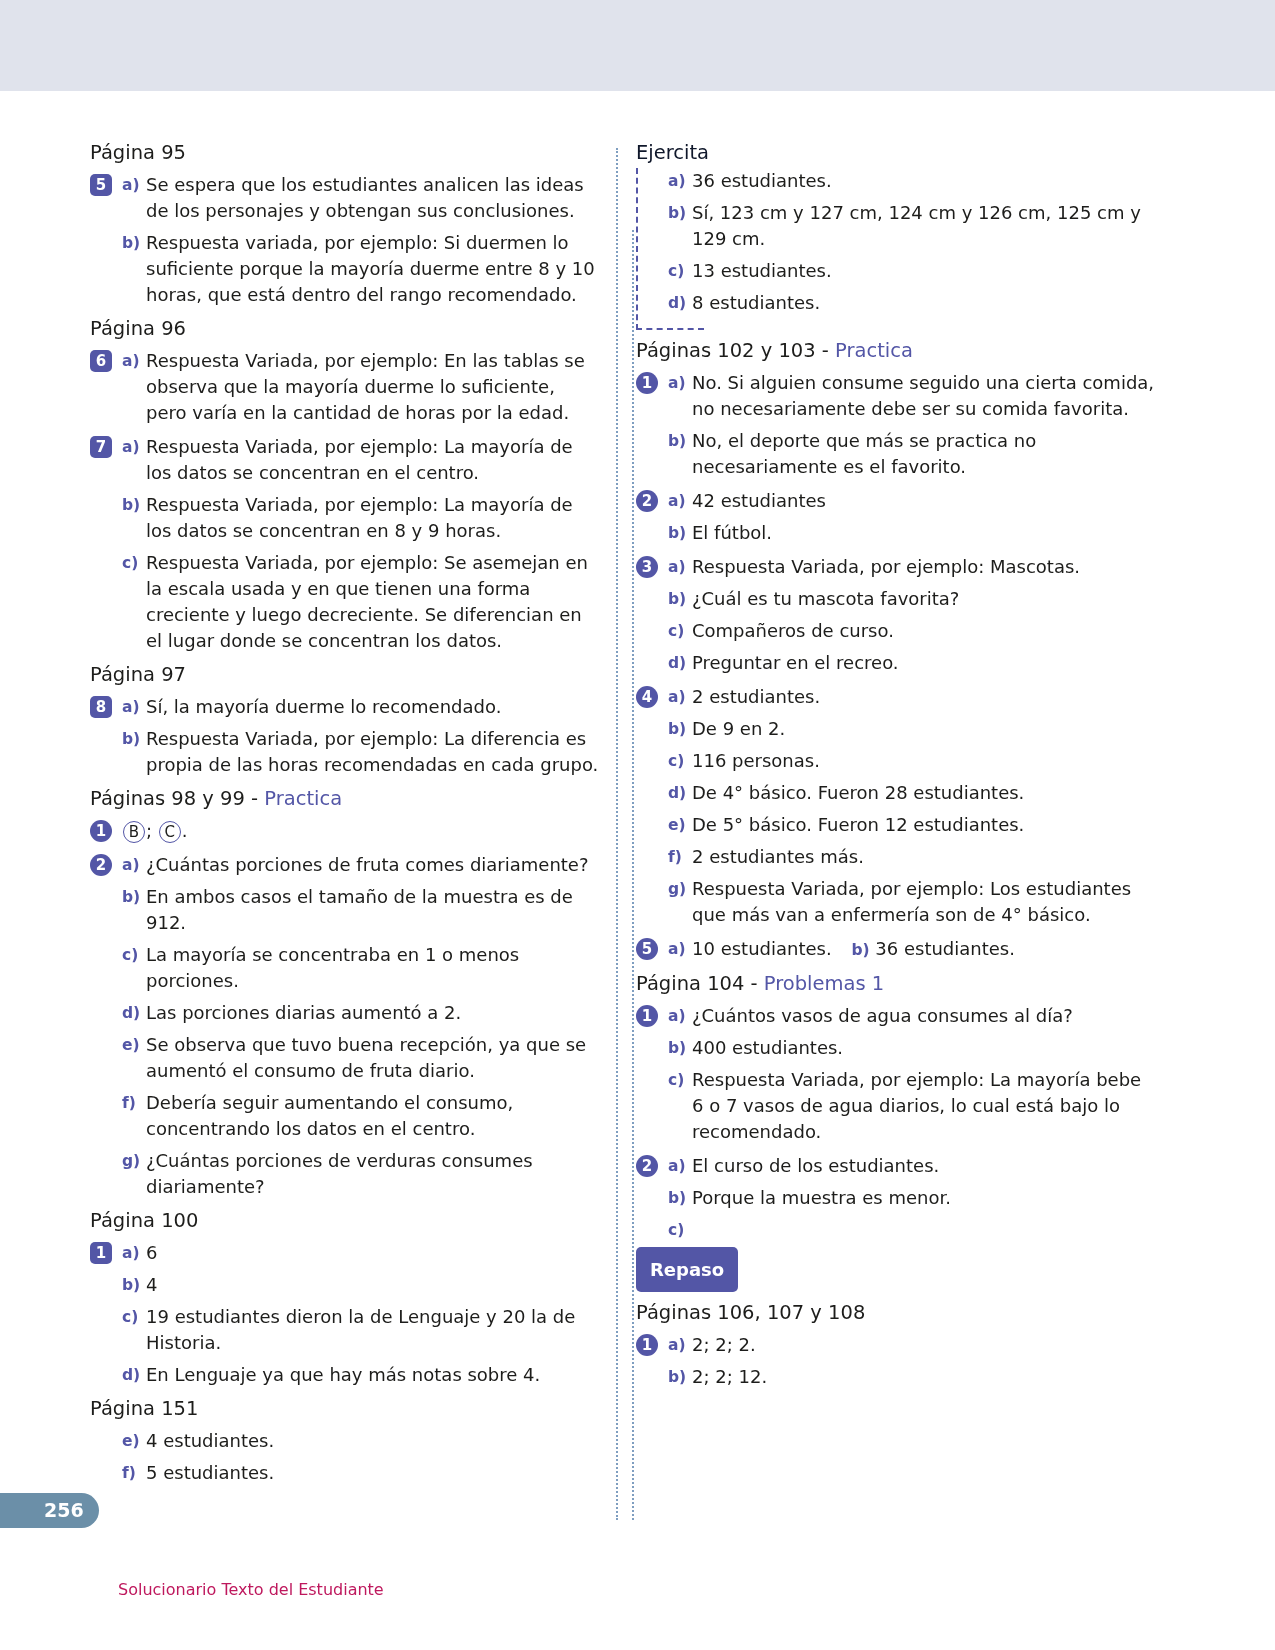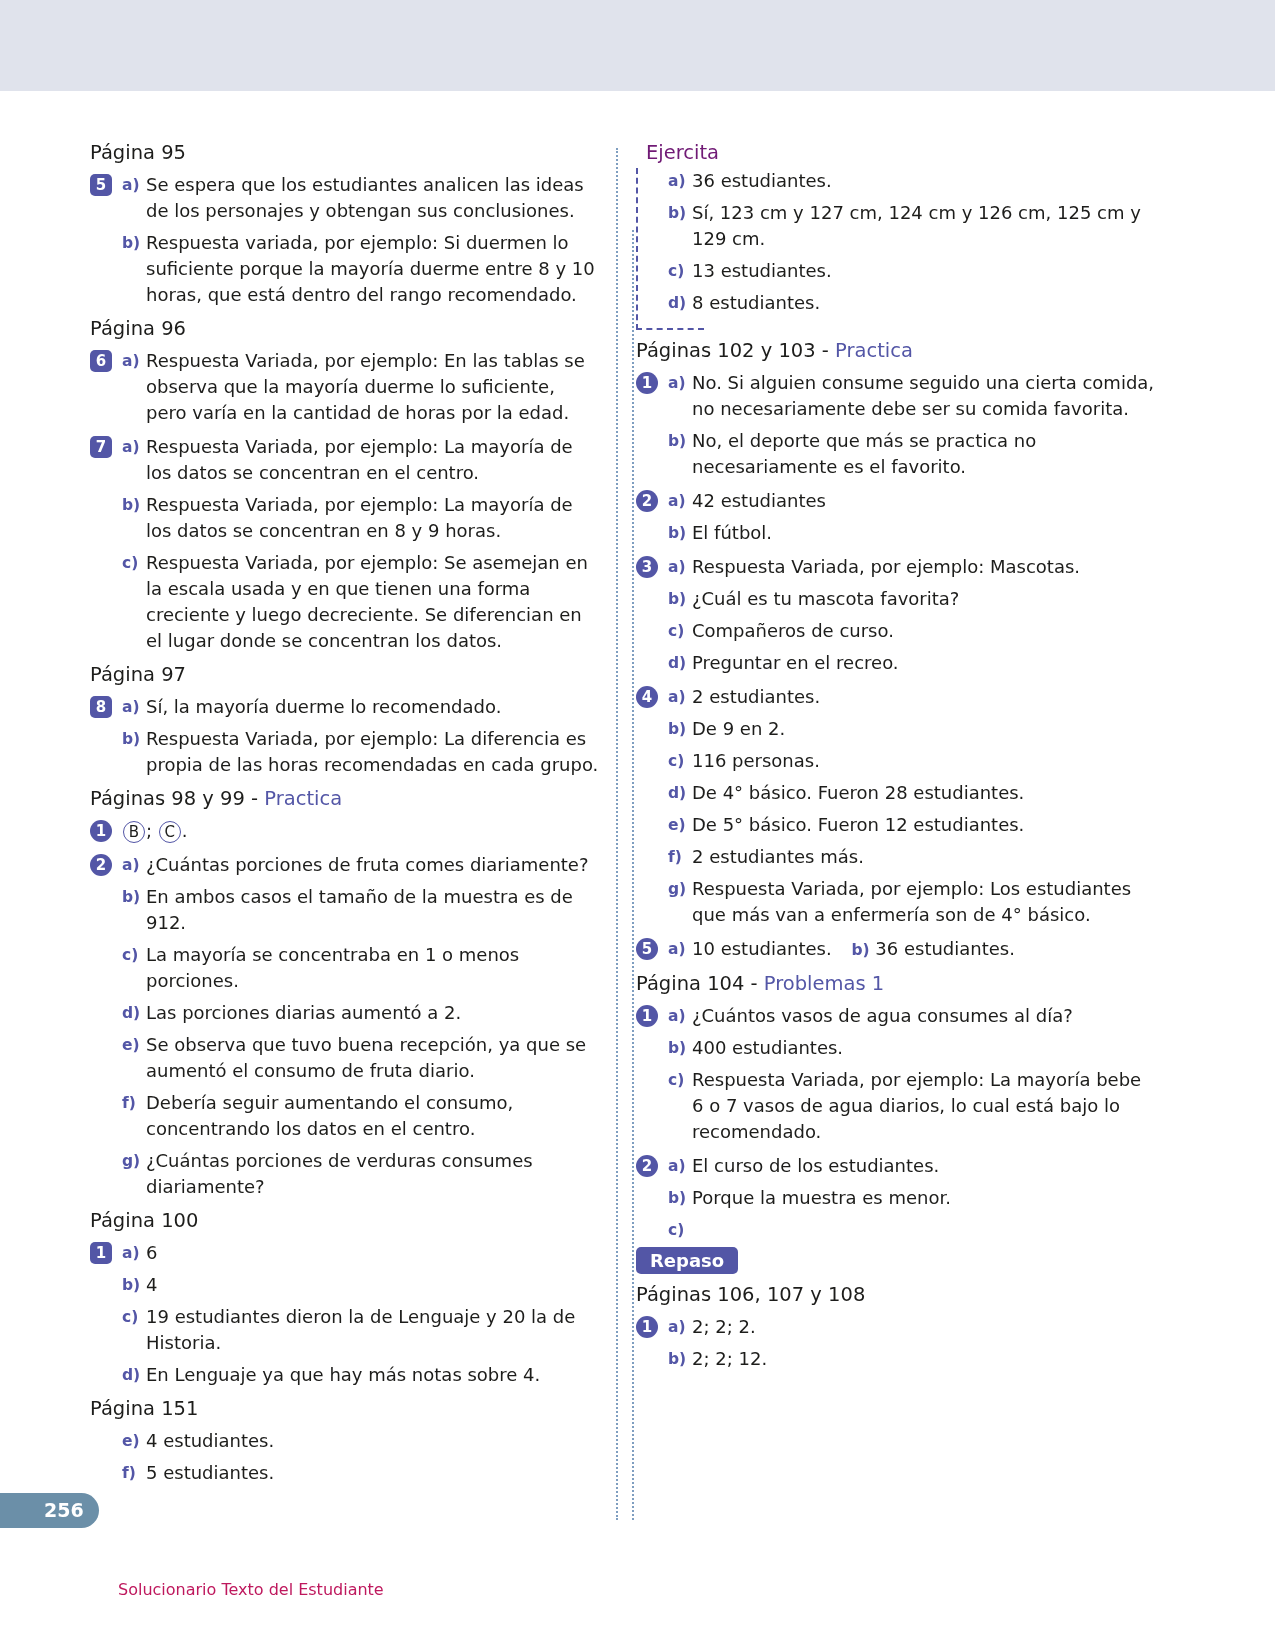--- a/index.html
+++ b/index.html
@@ -20,21 +20,21 @@
   .item { position:relative; padding-left:24px; font-size:18px; line-height:26px; margin-bottom:6px; }
   .q .item { margin-left:-24px; }
   .lbl { position:absolute; left:0; top:0; color:#5356a6; font-weight:bold; font-size:15.5px; }
   .circ { display:inline-block; width:20px; height:20px; border:1.3px solid #5356a6; border-radius:50%;
           text-align:center; line-height:20px; font-size:15px; color:#1d1d1b; margin:0 1px; }
   .divider-outer { position:absolute; left:616px; top:148px; height:1372px; border-left:2.5px dotted #7f9ec0; }
   .divider-inner { position:absolute; left:632px; top:230px; height:1290px; border-left:2.5px dotted #7f9ec0; }
   .ejercita-box { position:absolute; left:636px; top:168px; width:66px; height:160px;
                   border-left:2px dashed #5356a6; border-bottom:2px dashed #5356a6; }
   .repaso { display:inline-block; background:#5356a6; color:#fff; font-weight:bold; font-size:18px;
-            padding:3px 14px; border-radius:5px; margin:28px 0 8px 0; }
+            padding:12px 14px; border-radius:5px; margin:28px 0 8px 0; }
   .footer-tab { position:absolute; left:0; top:1493px; width:99px; height:35px; background:#6b8fa8;
                 border-radius:0 18px 18px 0; color:#fff; font-size:19px; line-height:35px; text-align:right;
                 padding-right:0; box-sizing:border-box;font-weight:bold; }
   .footer-tab span { position:absolute; left:44px; }
   .footer-text { position:absolute; left:118px; top:1580px; font-size:16px; color:#be185d; }
 </style>
 </head>
 <body>
 
 <div class="top-band"></div>
@@ -114,21 +114,21 @@
     <div class="q">
       <div class="item"><span class="lbl">e)</span><span>4 estudiantes.</span></div>
       <div class="item"><span class="lbl">f)</span><span>5 estudiantes.</span></div>
     </div>
   </div>
 </div>
 
 <div class="col col-right">
 
   <div class="section" style="margin-bottom:22px;">
-    <div class="heading" style="color:#701a75;margin-bottom:2px;margin-left:10px;">Ejercita</div>
+    <div class="heading" style="color:#0f172a;margin-bottom:2px;">Ejercita</div>
     <div class="q" style="padding-left:56px;">
       <div class="item"><span class="lbl">a)</span><span>36 estudiantes.</span></div>
       <div class="item"><span class="lbl">b)</span><span>Sí, 123 cm y 127 cm, 124 cm y 126 cm, 125 cm y 129 cm.</span></div>
       <div class="item"><span class="lbl">c)</span><span>13 estudiantes.</span></div>
       <div class="item"><span class="lbl">d)</span><span>8 estudiantes.</span></div>
     </div>
   </div>
 
   <div class="section">
     <div class="heading"><span>Páginas 102 y 103 - </span><span class="accent">Practica</span></div>

